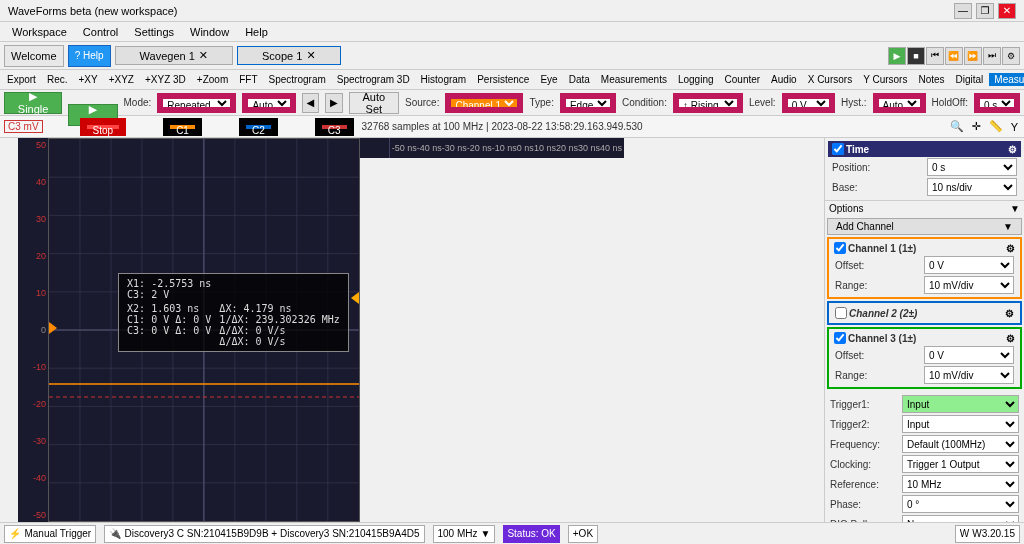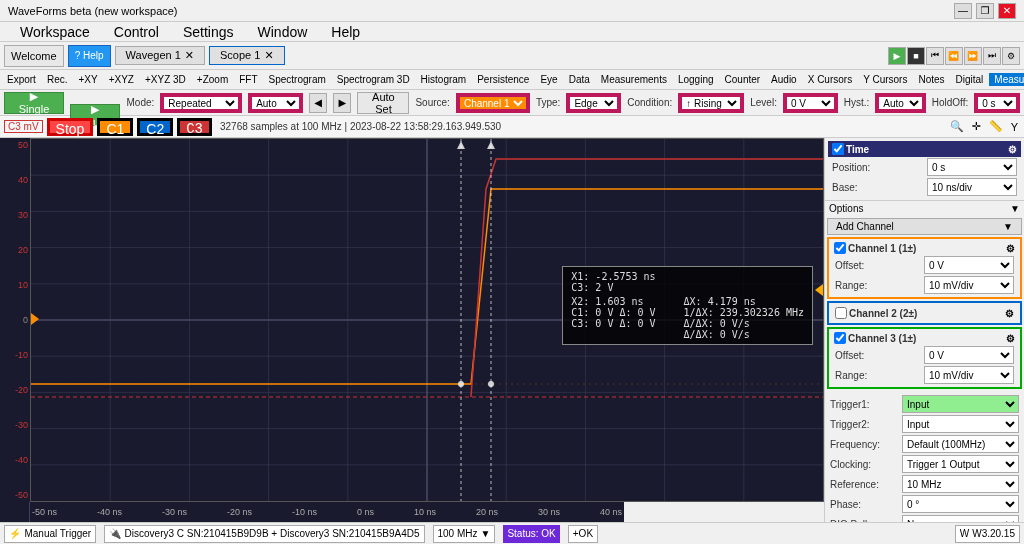--- a/index.html
+++ b/index.html
@@ -6,43 +6,43 @@
     body { font-family: 'Segoe UI', Arial, sans-serif; font-size: 11px; background: #f0f0f0; width: 1024px; height: 544px; overflow: hidden; }
     
     
     #titlebar { background: #f0f0f0; height: 22px; display: flex; align-items: center; padding: 0 8px; justify-content: space-between; border-bottom: 1px solid #ccc; }
     #titlebar-controls { display: flex; gap: 4px; }
     .title-btn { width: 18px; height: 16px; background: #ddd; border: 1px solid #aaa; font-size: 10px; display: flex; align-items: center; justify-content: center; cursor: pointer; }
     .title-btn-close { background: #e81123; color: white; }
     
     
     #menubar { background: #f0f0f0; height: 20px; display: flex; align-items: center; padding: 0 4px; border-bottom: 1px solid #ccc; }
-    .menu-item { padding: 1px 8px; font-size: 14px; cursor: pointer; margin-left: 8px; }
+    .menu-item { padding: 1px 8px; font-size: 11px; cursor: pointer; }
     
     
     #toolbar1 { background: #f0f0f0; height: 28px; display: flex; align-items: center; padding: 0 4px; gap: 4px; border-bottom: 1px solid #ccc; }
     .toolbar-btn { height: 22px; padding: 0 6px; background: #e8e8e8; border: 1px solid #aaa; font-size: 11px; cursor: pointer; display: flex; align-items: center; gap: 2px; }
     .toolbar-btn-green { background: #4caf50; color: white; border-color: #3a8a3e; }
     .toolbar-btn-blue { background: #2196f3; color: white; border-color: #1565c0; font-size: 10px; }
-    .scope-tab { background: #e0e0e0; border: 1px solid #aaa; padding: 2px 10px; font-size: 11px; display: flex; gap: 4px; }
+    .scope-tab { background: #e0e0e0; border: 1px solid #aaa; padding: 2px 24px; font-size: 11px; display: flex; align-items: center; gap: 4px; }
     
     
     #toolbar2 { background: #f0f0f0; height: 20px; display: flex; align-items: center; padding: 0 2px; gap: 1px; border-bottom: 1px solid #ccc; overflow: hidden; }
     .tb2-item { padding: 1px 5px; font-size: 10px; cursor: pointer; white-space: nowrap; }
     .tb2-active { background: #0078d7; color: white; }
     
     
     #trigger-toolbar { background: #f0f0f0; height: 26px; display: flex; align-items: center; padding: 0 4px; gap: 6px; border-bottom: 1px solid #ccc; flex-wrap: nowrap; }
     .trig-label { font-size: 10px; color: #333; }
-    .trig-select { height: 20px; font-size: 10px; border: 4px solid #be185d; background: white; }
+    .trig-select { height: 20px; font-size: 10px; border: 6px solid #be185d; background: white; }
     .trig-btn { height: 20px; width: 20px; background: #e0e0e0; border: 1px solid #aaa; font-size: 10px; cursor: pointer; display: flex; align-items: center; justify-content: center; }
     
     
     #channel-bar { background: #f5f5f5; height: 22px; display: flex; align-items: center; padding: 0 4px; gap: 4px; border-bottom: 1px solid #ccc; }
-    .ch-btn { height: 18px; padding: 0 6px; border: 3px solid #000000; font-size: 14px; cursor: pointer; }
+    .ch-btn { height: 18px; padding: 0 6px; border: 7px solid #000000; font-size: 10px; cursor: pointer; margin-left: 33px; }
     .ch-btn-stop { background: #ff4444; color: white; border-color: #cc0000; }
     .ch-info { font-size: 10px; color: #333; margin-left: 4px; }
     
     
     #main-layout { display: flex; height: calc(544px - 22px - 20px - 28px - 20px - 26px - 22px - 22px); }
     
     
     #scope-area { flex: 1; background: #1a1a2e; position: relative; overflow: hidden; border: 1px solid #555; }
     
     
@@ -87,21 +87,21 @@
     
     
     .tri-left { position: absolute; left: 0; width: 0; height: 0; border-top: 6px solid transparent; border-bottom: 6px solid transparent; border-left: 8px solid; }
     .tri-right { position: absolute; right: 0; width: 0; height: 0; border-top: 6px solid transparent; border-bottom: 6px solid transparent; border-right: 8px solid; }
 
     .checkbox-inline { display: flex; align-items: center; gap: 2px; }
     input[type=checkbox] { width: 12px; height: 12px; }
     #y-labels { width: 30px; background: #1a1a2e; position: relative; display: flex; flex-direction: column; justify-content: space-between; padding: 2px 2px; }
     .y-label-val { font-size: 9px; color: #cc3333; text-align: right; }
 
-    .scope-outer { display: flex; flex-direction: column; flex: 1; }
+    .scope-outer { display: flex; flex-direction: row; flex: 1; margin-left: 18px; }
 
     .options-row { display: flex; align-items: center; justify-content: space-between; padding: 2px 4px; font-size: 10px; cursor: pointer; }
   </style>
 </head>
 <body>
 
 <div id="titlebar">
   <span>WaveForms beta (new workspace)</span>
   <div id="titlebar-controls">
     <div class="title-btn">—</div>
@@ -203,21 +203,21 @@
   <select class="trig-select" style="width:50px;">
     <option>0 s</option>
   </select>
 </div>
 
 <div id="channel-bar">
   <span style="font-size:10px;color:#cc3333;border:1px solid #cc3333;padding:0 3px;">C3 mV</span>
   <button class="ch-btn ch-btn-stop">Stop</button>
   <button class="ch-btn" style="background:#ff8c00;color:white;">C1</button>
   <button class="ch-btn" style="background:#0066cc;color:white;">C2</button>
-  <button class="ch-btn" style="background:#cc3333;color:white;font-family:Liberation Mono, monospace;">C3</button>
+  <button class="ch-btn" style="background:#cc3333;color:white;">C3</button>
   <span class="ch-info">32768 samples at 100 MHz | 2023-08-22 13:58:29.163.949.530</span>
   <div style="flex:1"></div>
 
   <span style="font-size:11px;cursor:pointer;padding:0 2px;">🔍</span>
   <span style="font-size:11px;cursor:pointer;padding:0 2px;">✛</span>
   <span style="font-size:11px;cursor:pointer;padding:0 2px;">📏</span>
   <span style="font-size:11px;cursor:pointer;padding:0 2px;">Y</span>
 </div>
 
 <div id="main-layout">
@@ -295,21 +295,21 @@
           <polygon points="460,2 464,10 456,10" fill="white" opacity="0.8"></polygon>
         </svg>
 
         <div class="tri-left" style="top:48%;border-left-color:#ff8c00;"></div>
         <div class="tri-right" style="top:40%;border-right-color:#ffaa00;"></div>
 
         <div id="meas-overlay" style="right:10px;top:35%;">
           <div>X1: -2.5753 ns</div>
           <div>C3: 2 V</div>
           <div style="height:3px;"></div>
-          <div style="display:flex;gap:28px;">
+          <div style="display:flex;gap:8px;">
             <div>
               <div>X2: 1.603 ns</div>
               <div>C1: 0 V  Δ: 0 V</div>
               <div>C3: 0 V  Δ: 0 V</div>
             </div>
             <div>
               <div>ΔX: 4.179 ns</div>
               <div>1/ΔX: 239.302326 MHz</div>
               <div>Δ/ΔX: 0 V/s</div>
               <div>Δ/ΔX: 0 V/s</div>
@@ -392,21 +392,21 @@
         <select class="panel-select">
           <option>10 mV/div</option>
         </select>
       </div>
     </div>
 
     <div class="ch-panel ch-panel-blue" style="padding:3px;">
       <div class="ch-panel-title">
         <div class="checkbox-inline">
           <input type="checkbox" style="">
-          <span style="color:#333;">Channel 2 (2±)</span>
+          <span style="color:#333;font-style:italic;">Channel 2 (2±)</span>
         </div>
         <span>⚙</span>
       </div>
     </div>
 
     <div class="ch-panel ch-panel-green">
       <div class="ch-panel-title">
         <div class="checkbox-inline">
           <input type="checkbox" checked="" style="">
           <span style="color:#333;">Channel 3 (1±)</span>

